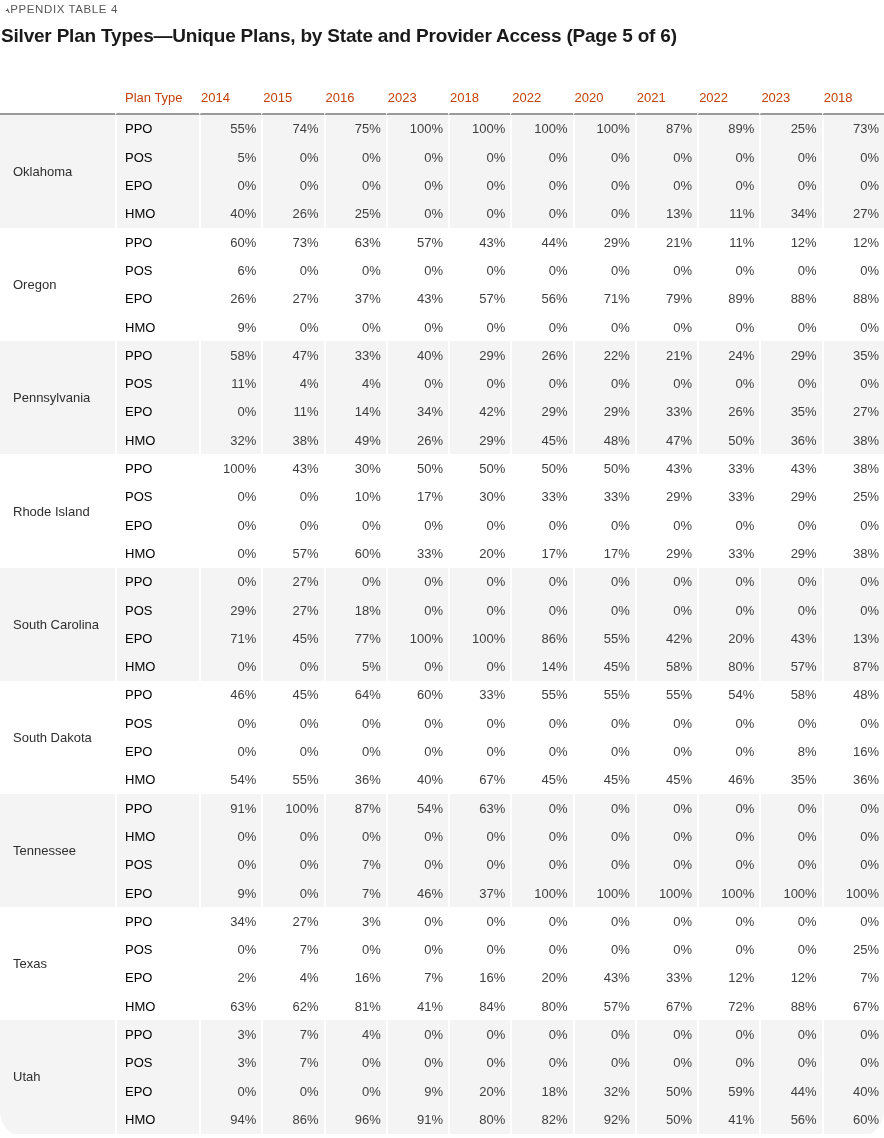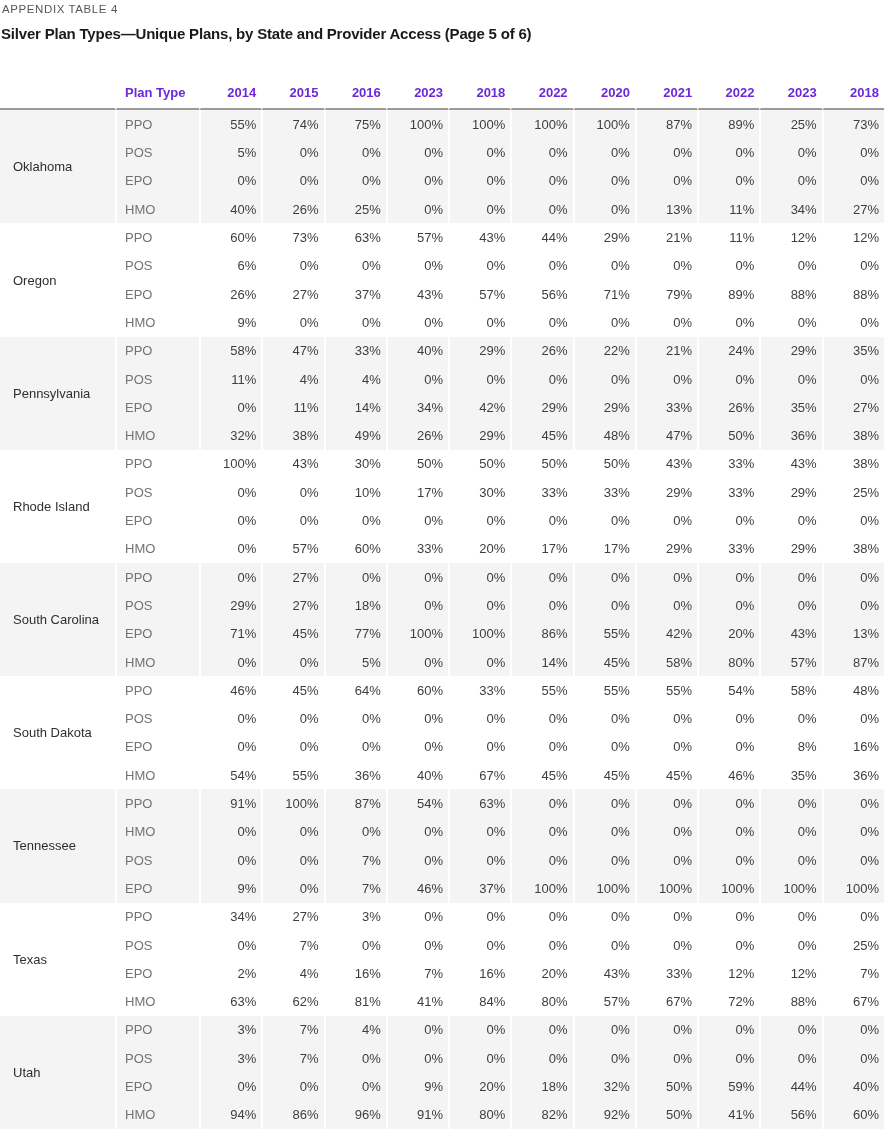--- a/index.html
+++ b/index.html
@@ -3,29 +3,29 @@
 <meta charset="utf-8">
 <style>
   :root { --shaded: #f4f4f4; --rule: #9a9a9a; }
   * { box-sizing: border-box; }
   html, body {
     margin: 0; padding: 0;
     background: #ffffff;
     width: 884px;
     font-family: "Liberation Sans", "DejaVu Sans", sans-serif;
   }
-  .page { width: 884px; height: 1138px; overflow: hidden; }
+  .page { width: 884px; height: 1138px; overflow: hidden; border-radius: 27px; }
   .appendix-label {
     font-size: 11.5px;
     color: #57575a;
     letter-spacing: 0.6px;
     padding: 3px 0 0 2px;
   }
   .page-title {
-    font-size: 15px;
+    font-size: 19px;
     font-weight: bold;
     color: #1a1a1a;
     letter-spacing: -0.2px;
     margin: 10px 0 0 1px;
     line-height: 1.15;
   }
   table.plan-table {
     table-layout: fixed;
     border-collapse: separate;
     border-spacing: 0;
@@ -38,30 +38,30 @@
   th, td {
     border-left: 2px solid #ffffff;
     font-size: 13px;
     font-weight: normal;
     padding: 0;
     overflow: hidden;
     white-space: nowrap;
   }
   thead th {
     border-bottom: 2px solid var(--rule);
-    color: #6d28d9;
-    font-weight: bold;
+    color: #c2410c;
+    font-weight: normal;
     padding-top: 9px;
     padding-bottom: 8px;
   }
-  thead th.h-year { text-align: right; padding-right: 5px; }
+  thead th.h-year { text-align: left; padding-right: 5px; }
   thead th.h-plan { text-align: left; padding-left: 8px; }
   tbody td { height: 28.3px; vertical-align: middle; color: #3e3e3e; }
   td.cell-value { text-align: right; padding-right: 5px; }
-  td.cell-plan  { text-align: left; padding-left: 8px; color: #737373; margin-top: 20px; }
+  td.cell-plan  { text-align: left; padding-left: 8px; color: #000000; margin-top: 20px; }
   td.cell-state { text-align: left; padding-left: 13px; color: #2e2e2e; }
   tr.shaded td { background: var(--shaded); }
 </style>
 </head>
 <body>
 
 <div class="page">
   <div class="appendix-label">APPENDIX TABLE 4</div>
   <h1 class="page-title">Silver Plan Types—Unique Plans, by State and Provider Access (Page 5 of 6)</h1>
 

